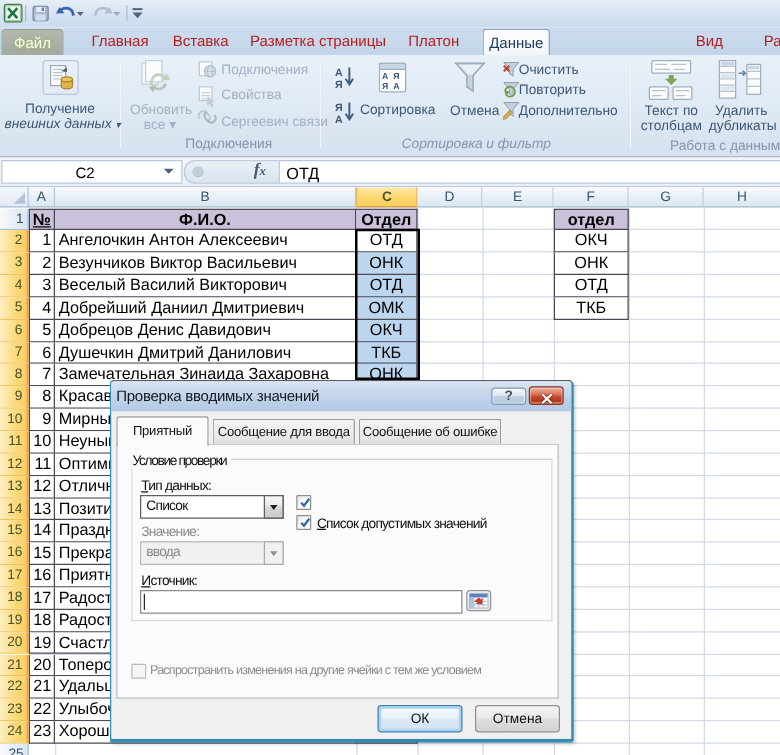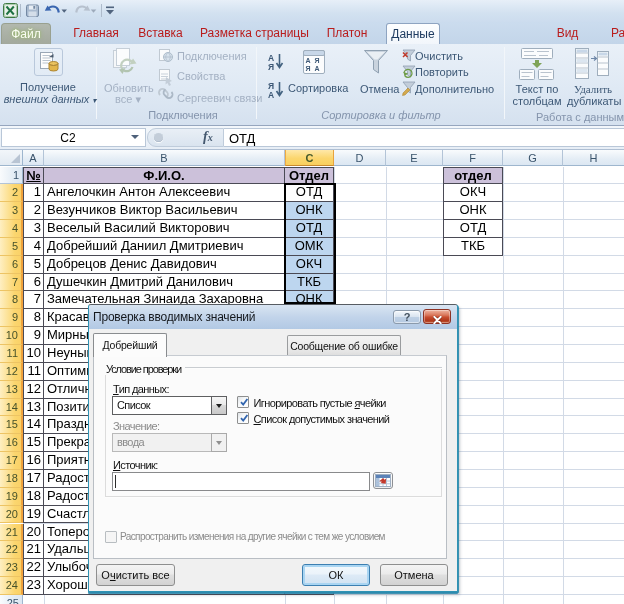--- a/index.html
+++ b/index.html
@@ -227,21 +227,21 @@
     <rect x="3.5" y="2.5" width="11" height="3" fill="#C8D7E8"></rect>
     <rect x="3.5" y="12" width="11" height="3.5" fill="#DCE6F0"></rect>
     <rect x="3.5" y="22" width="11" height="3.5" fill="#DCE6F0"></rect>
     <path d="M18 11.5 L23 11.5 M21 9.5 L23.5 11.5 L21 13.5" stroke="#6E87A8" stroke-width="1.2" fill="none"></path>
     <rect x="24.5" y="4.5" width="11" height="24" fill="#FBFCFD" stroke="#9FAEBD"></rect>
     <path d="M24.5 10 h11 M24.5 16 h11 M24.5 22 h11" stroke="#B9C3CE"></path>
     <rect x="25.5" y="5.5" width="9" height="3" fill="#C8D7E8"></rect>
   </svg>
   <div class="rtext" style="left:514px;top:83px;width:46px;text-align:center;">Текст по</div>
   <div class="rtext" style="left:511px;top:95px;width:52px;text-align:center;">столбцам</div>
-  <div class="rtext" style="left:570px;top:83px;width:46px;text-align:center;font-family:Liberation Serif, serif;">Удалить</div>
+  <div class="rtext" style="left:570px;top:83px;width:46px;text-align:center;">Удалить</div>
   <div class="rtext" style="left:567px;top:95px;width:52px;text-align:center;">дубликаты</div>
   <div class="glabel" style="left:536px;top:111px;width:90px;">Работа с данными</div>
 
   <div class="abs" id="fbar"></div>
   <div id="namebox"></div>
   <div class="abs" style="left:0;top:131px;width:136px;text-align:center;font-size:12px;color:#000;">C2</div>
   <div class="abs" style="left:131px;top:135px;width:0;height:0;border-left:4px solid transparent;border-right:4px solid transparent;border-top:4px solid #4E617A;"></div>
   <div id="fxarea"></div>
   <div class="abs" style="left:154px;top:133px;width:9px;height:9px;border-radius:50%;background:#C3CDD9;box-shadow:0 1px 1px #fff, 0 -0.5px 0.5px #9FAEC0 inset;"></div>
   <div class="abs" style="left:203px;top:129px;width:20px;height:16px;font-family:'Liberation Serif',serif;font-style:italic;font-weight:bold;font-size:14px;color:#44586F;">f<span style="font-size:10px;">x</span></div>
@@ -409,21 +409,22 @@
 
     <div style="position:absolute;left:304px;top:5px;width:28px;height:14px;border:1px solid #8B9AAB;border-radius:3px;background:linear-gradient(#F4F8FC,#D9E4F0 48%,#BED0E5 52%,#B5C9E1);color:#42505E;font-size:11px;font-weight:bold;text-align:center;line-height:13px;box-shadow:0 0 0 1px rgba(255,255,255,.5) inset;">?</div>
 
     <div style="position:absolute;left:334px;top:4px;width:28px;height:15px;border:1px solid #8E3223;border-radius:3px;background:linear-gradient(#EFB5A2,#D9765B 40%,#C74C2F 55%,#B0391D 80%,#C2552F);text-align:center;box-shadow:0 0 0 1px rgba(255,255,255,.35) inset;">
       <svg width="9" height="8" viewBox="0 0 9 8" style="margin-top:3.5px;">
           <path d="M1.2 0.8 L7.8 7.2 M7.8 0.8 L1.2 7.2" stroke="#7E2414" stroke-width="3" stroke-linecap="round"></path>
           <path d="M1.2 0.8 L7.8 7.2 M7.8 0.8 L1.2 7.2" stroke="#FFFFFF" stroke-width="1.9" stroke-linecap="round"></path>
         </svg>
     </div>
 
-    <div class="dtab" style="left:4px;top:28px;width:74px;height:24px;background:#FCFCFC;border-color:#898C8F;z-index:2;line-height:22px;">Добрейший</div>
+    <div class="dtab" style="left:4px;top:28px;width:74px;height:24px;background:#FCFCFC;border-color:#898C8F;z-index:2;line-height:22px;">Приятный</div>
+    <div class="dtab" style="left:81px;width:114px;line-height:20px;">Сообщение для ввода</div>
     <div class="dtab" style="left:198px;width:114px;line-height:20px;">Сообщение об ошибке</div>
 
     <div id="dcard"></div>
 
     <div style="position:absolute;left:15.5px;top:62px;width:337px;height:130px;border:1px solid #DCDCDC;border-top:none;box-shadow:0 1px 0 #FDFDFD;"></div>
 
     <div class="dlabel" style="left:16px;top:58px;letter-spacing:-1.1px;background:#FBFBFB;padding:0 1px;">Условие проверки</div>
     <div style="position:absolute;left:96px;top:62px;width:257px;height:2px;background:#C9CDD1;border-bottom:1px solid #FDFDFD;"></div>
 
     <div class="dlabel" style="left:24px;top:78px;"><u>Т</u>ип данных:</div>
@@ -455,29 +456,27 @@
         <line x1="11.5" y1="4" x2="11.5" y2="12" stroke="#B6C6D9"></line>
         <path d="M5.5 4.5 L10.5 4.5 L10.5 6.8 L12.5 6.8 L8.8 10.6 L5.2 6.8 L7.2 6.8 Z" fill="#C4392B" transform="rotate(-40 8.5 7.5)"></path>
       </svg>
     </div>
 
     <div class="chk" style="left:147.5px;top:90.5px;">
         <svg width="10" height="10" style="position:absolute;left:1px;top:0px;" viewBox="0 0 10 10">
           <path d="M2 5.2 L4.2 7.6 L8.4 2" stroke="#3265AE" stroke-width="1.8" fill="none"></path>
         </svg>
       </div>
-    <div class="dlabel" style="left:164.5px;top:91.5px;">Игнорировать пустые <u>я</u>чейки</div>
     <div class="chk" style="left:147.5px;top:106.5px;">
         <svg width="10" height="10" style="position:absolute;left:1px;top:0px;" viewBox="0 0 10 10">
           <path d="M2 5.2 L4.2 7.6 L8.4 2" stroke="#3265AE" stroke-width="1.8" fill="none"></path>
         </svg>
       </div>
     <div class="dlabel" style="left:164.5px;top:107.5px;"><u>С</u>писок допустимых значений</div>
 
     <div class="chk chkd" style="left:16px;top:226px;"></div>
     <div class="dlabel dgray" style="left:31px;top:226px;font-size:10px;">Распространить изменения на другие ячейки с тем же условием</div>
 
-    <div class="btn" style="left:7px;top:259px;width:79px;height:21.5px;line-height:20px;">О<u>ч</u>истить все</div>
     <div class="btn" style="left:213px;top:259px;width:68px;height:21.5px;line-height:20px;border-color:#3C7FB1;box-shadow:0 0 0 2px #A9D5F2 inset;background:linear-gradient(#F2F8FC,#EBF3FA 45%,#DDEAF6 50%,#D0E2F2);">ОК</div>
     <div class="btn" style="left:291px;top:259px;width:68px;height:21.5px;line-height:20px;">Отмена</div>
   </div>
 
 </div>
 
 </body></html>

